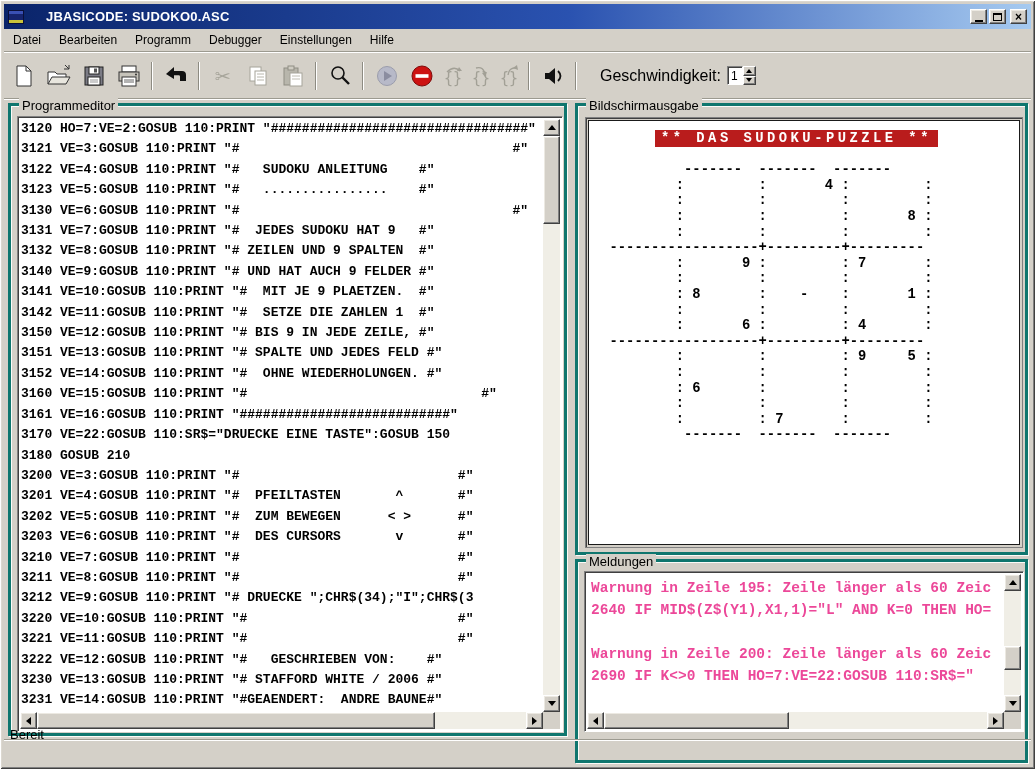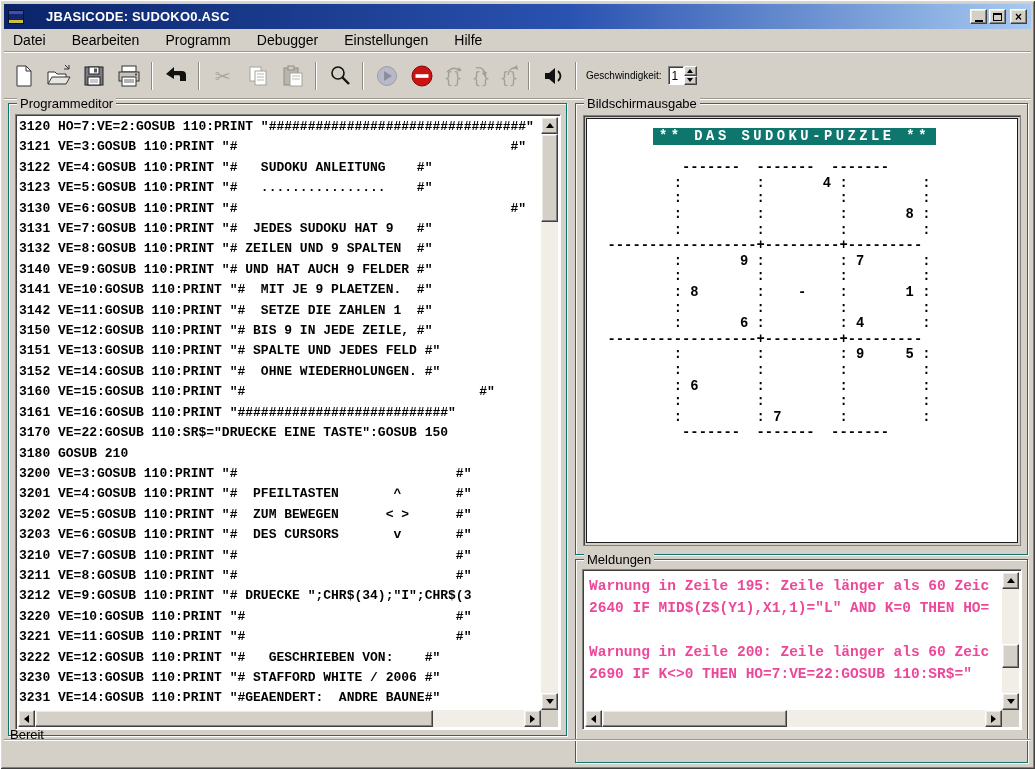--- a/index.html
+++ b/index.html
@@ -25,45 +25,45 @@
     border-color:#ffffff #404040 #404040 #ffffff;
     box-shadow: inset -1px -1px 0 #808080, inset 1px 1px 0 #ece9e2;
     display:flex; align-items:center; justify-content:center; color:#000;
     font-size:12px; font-weight:bold; line-height:1;
   }
   .glyph-min { width:8px; height:2px; background:#000; margin-top:8px; }
   .glyph-max { width:9px; height:8px; border:1px solid #000; border-top:2px solid #000; }
   .tbtn.close { margin-left:2px; }
   
   .menubar { position:absolute; left:4px; top:29px; right:4px; height:22px;
-    display:flex; align-items:center; font-size:14px; color:#000;gap:8px; }
+    display:flex; align-items:center; font-size:12px; color:#000; }
   .menu-item { padding:3px 9px; white-space:pre; }
   .rule { position:absolute; left:4px; right:4px; height:2px;
     border-top:1px solid #9c9a90; border-bottom:1px solid #ffffff; }
   .rule-menu { top:51px; } .rule-toolbar { top:98px; } .rule-status { top:739px; }
   
   .toolbar { position:absolute; left:6px; top:54px; right:4px; height:43px;
     display:flex; align-items:center; }
   .tb { width:35px; height:32px; border:none; background:transparent; padding:0;
     display:flex; align-items:center; justify-content:center; }
   .tb.narrow { width:28px; }
   .tsep { width:2px; height:28px; border-left:1px solid #8d8b82; border-right:1px solid #ffffff; margin:0 5px; }
   .cut-glyph { font-size:19px; color:#a6a49a; font-family:"DejaVu Sans", sans-serif; }
-  .speed-label { font-size:10px; color:#000; margin:0 6px 0 4px; }
+  .speed-label { font-size:16px; color:#000; margin:0 6px 0 18px; }
   .spinner { display:flex; height:19px; }
   .spin-value { width:16px; background:#fff; border:1px solid; border-color:#808080 #fff #fff #808080;
     box-shadow: inset 1px 1px 0 #404040; font-size:12px; padding-left:3px; display:flex; align-items:center; }
   .spin-btns { display:flex; flex-direction:column; width:13px; }
   .spin-up,.spin-down { flex:1; background:#d4d0c8; border:1px solid;
     border-color:#ffffff #404040 #404040 #ffffff; box-shadow: inset -1px -1px 0 #808080;
     display:flex; align-items:center; justify-content:center; }
   .tri-up { width:0; height:0; border-left:3px solid transparent; border-right:3px solid transparent; border-bottom:4px solid #000; }
   .tri-down { width:0; height:0; border-left:3px solid transparent; border-right:3px solid transparent; border-top:4px solid #000; }
   
-  .groupbox { position:absolute; border:1px solid #0f766e; box-shadow: inset 1px 1px 0 #fcfbf8, 1px 1px 0 #fcfbf8; }
+  .groupbox { position:absolute; border:3px solid #0f766e; box-shadow: inset 1px 1px 0 #fcfbf8, 1px 1px 0 #fcfbf8; }
   .gb-label { position:absolute; top:-8px; left:8px; background:#d4d0c8; padding:0 3px; font-size:13px; color:#000; }
   .gb-editor { left:8px; top:103px; width:559px; height:633px; }
   .gb-screen { left:575px; top:103px; width:453px; height:452px; }
   .gb-messages { left:575px; top:559px; width:453px; height:204px; }
   .sunken { position:absolute; background:#fff; border:1px solid; border-color:#808080 #ffffff #ffffff #808080;
     box-shadow: inset 1px 1px 0 #404040; overflow:hidden; }
   .editor-area { left:6px; top:10px; width:546px; height:616px; }
   .messages-area { left:6px; top:9px; width:440px; height:161px; }
   
   .code-lines { position:absolute; left:3px; top:2px; right:19px; bottom:19px; overflow:hidden;
@@ -73,21 +73,21 @@
     font-family:"Liberation Mono","DejaVu Sans Mono",monospace; font-weight:bold; font-size:14.5px; line-height:22px; color:#ec4899; }
   .msg-line { white-space:pre; }
   
   .screen-frame { position:absolute; left:7px; top:11px; width:438px; height:431px;
     border:1px solid #808080; box-shadow: inset 1px 1px 0 #404040; background:#d4d0c8; }
   .screen-inner { position:absolute; left:2px; top:2px; right:2px; bottom:2px; background:#fff;
     border:1px solid #1a1a1a; overflow:hidden;
     font-family:"Liberation Mono","DejaVu Sans Mono",monospace; font-weight:bold;
     font-size:13.8px; line-height:15.6px; color:#000; padding:10px 0 0 4px; }
   .screen-title-row { padding-left:62px; white-space:pre; }
-  .screen-title { background:#0f766e; color:#fff; letter-spacing:3.5px; padding:1px 6px; }
+  .screen-title { background:#b91c1c; color:#fff; letter-spacing:3.5px; padding:1px 6px; }
   .screen-line { white-space:pre; }
   
   .sb-v { position:absolute; top:2px; right:2px; bottom:19px; width:17px; background:#f0eee6; }
   .sb-h { position:absolute; left:2px; right:19px; bottom:2px; height:17px; background:#f0eee6; }
   .sb-corner { position:absolute; right:2px; bottom:2px; width:17px; height:17px; background:#d4d0c8; }
   .sb-btn { position:absolute; width:17px; height:17px; background:#d4d0c8; border:1px solid;
     border-color:#ffffff #404040 #404040 #ffffff; box-shadow: inset -1px -1px 0 #808080, inset 1px 1px 0 #ece9e2;
     display:flex; align-items:center; justify-content:center; }
   .sb-v .sb-btn.first { top:0; } .sb-v .sb-btn.last { bottom:0; }
   .sb-h .sb-btn.first { left:0; } .sb-h .sb-btn.last { right:0; }

